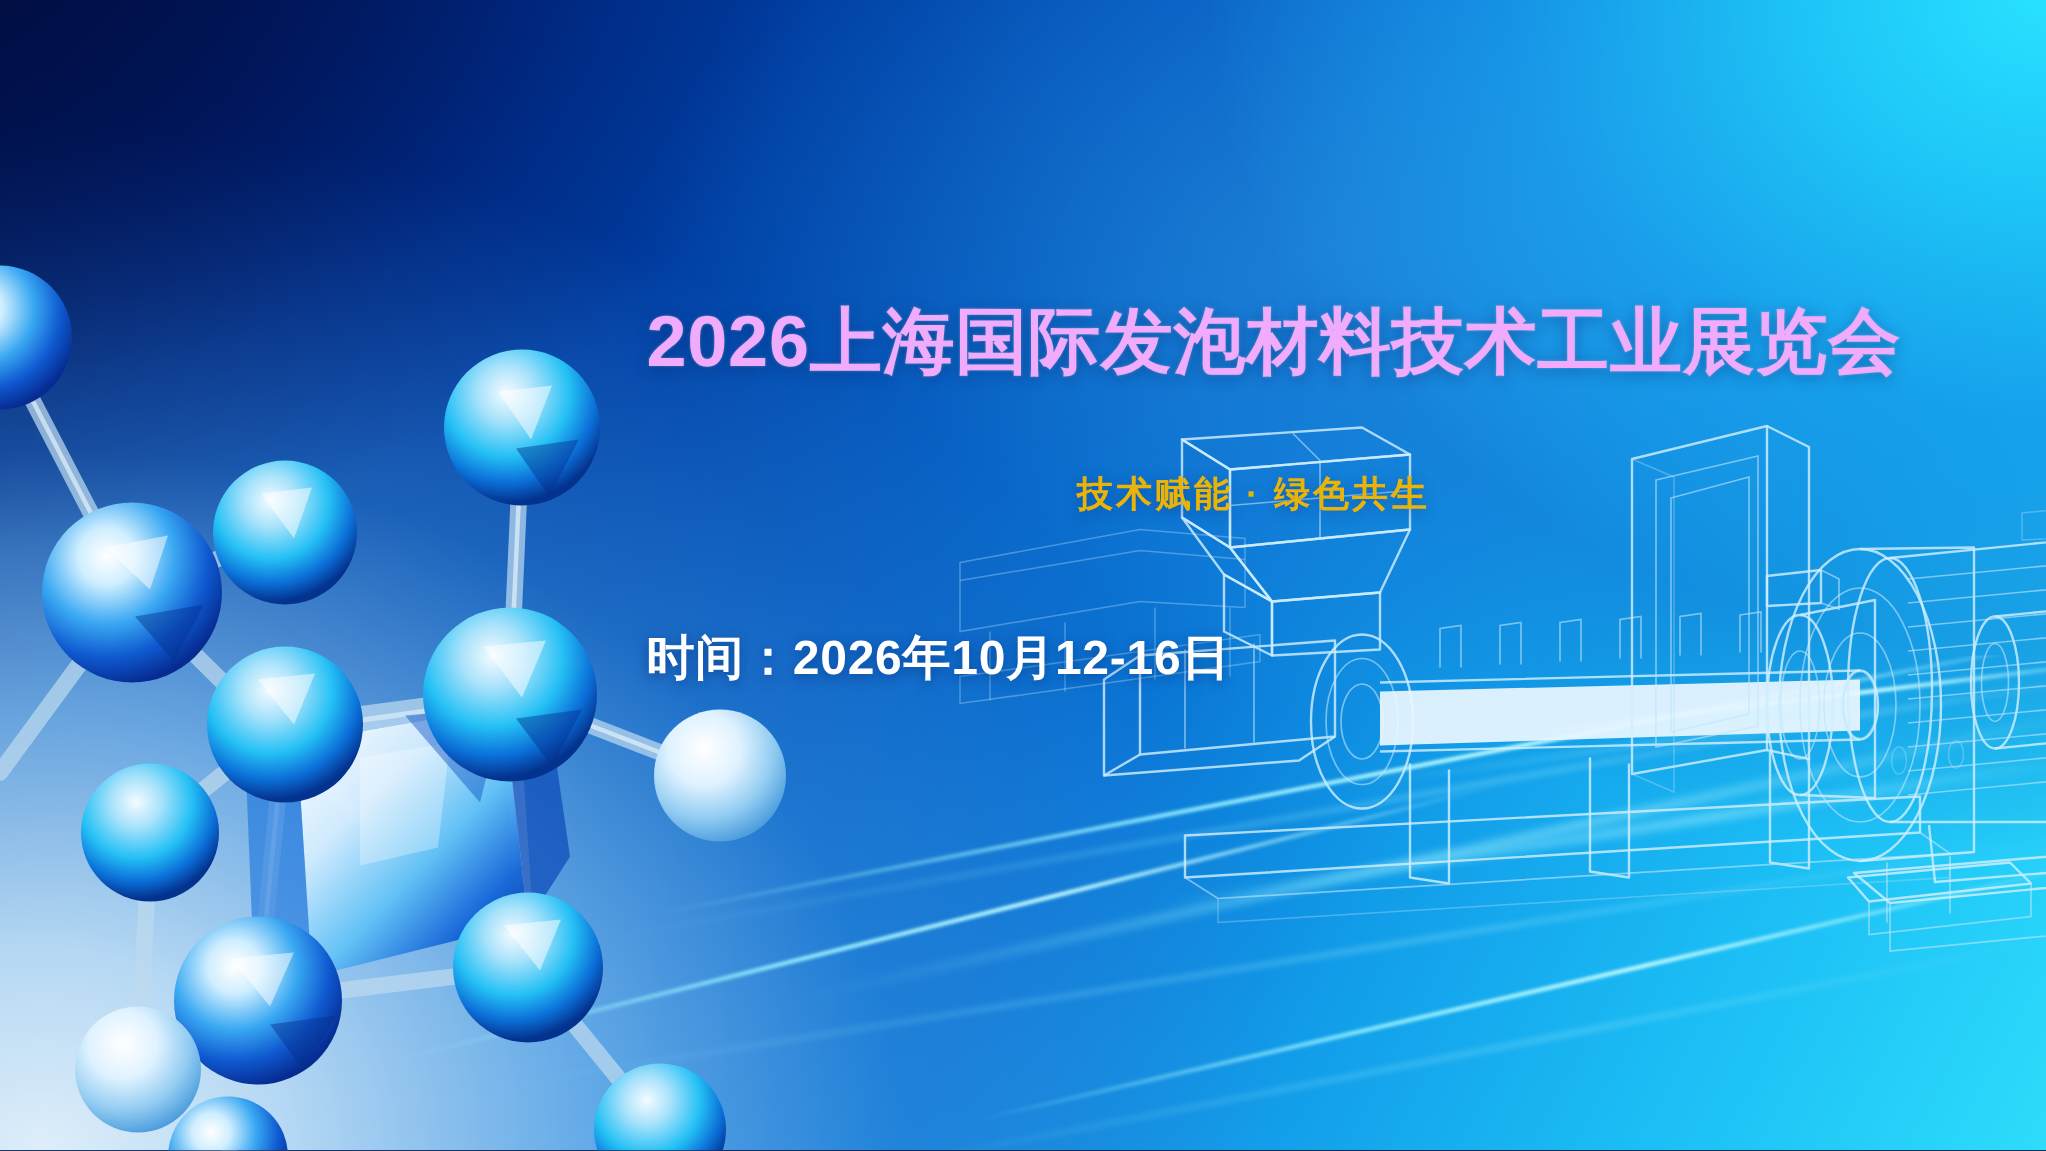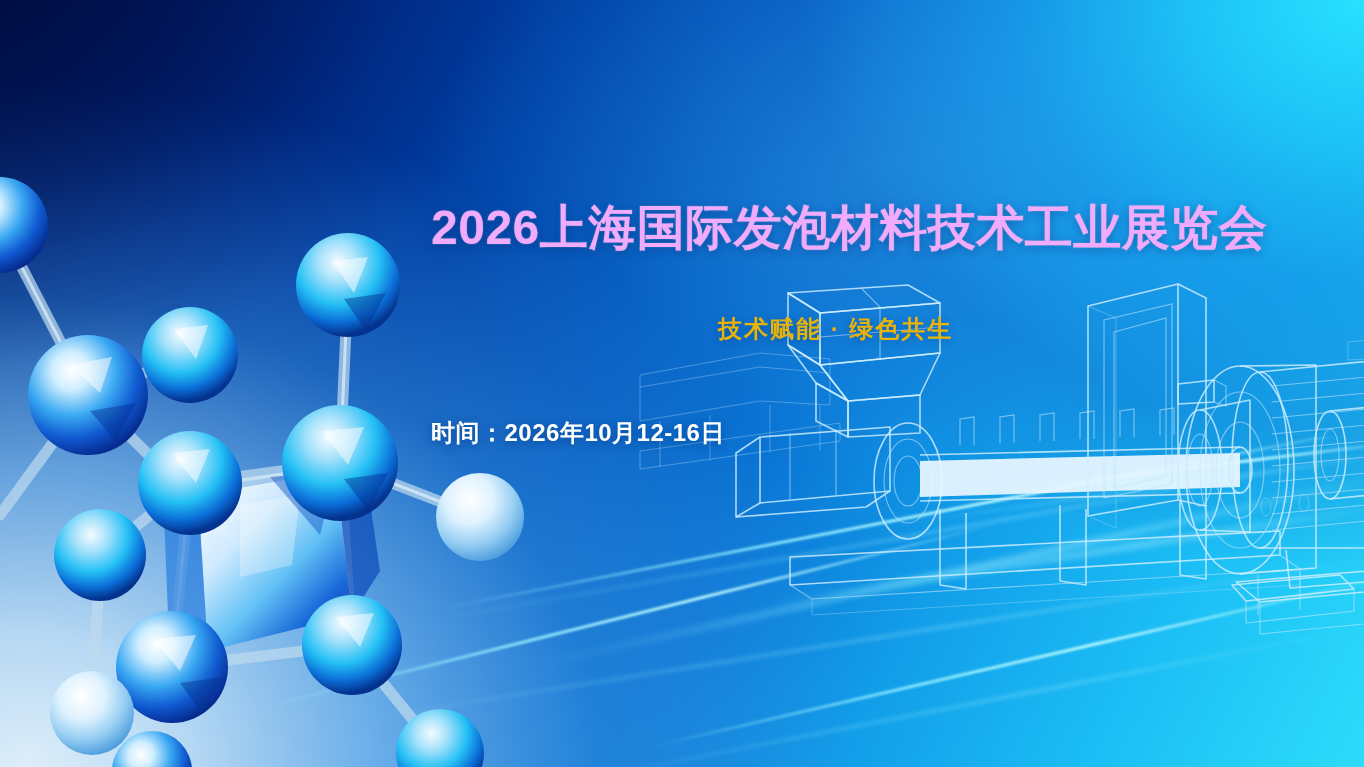--- a/index.html
+++ b/index.html
@@ -87,21 +87,21 @@
     letter-spacing:2px;white-space:nowrap;
     text-shadow:0 2px 9px rgba(0,45,120,.42);
     margin-left:32px;
   }
   .meta{
     position:absolute;left:431px;top:417px;
     width:890px;
     display:flex;justify-content:space-between;align-items:baseline;
   }
   .meta-item{
-    font-size:24px;font-weight:700;color:#ffffff;
+    font-size:32px;font-weight:700;color:#ffffff;
     white-space:nowrap;letter-spacing:.5px;
     text-shadow:0 2px 8px rgba(0,40,110,.5);
   }
 </style>
 </head>
 <body>
 
 <div class="poster">
 
   <div class="bg-base"></div>

